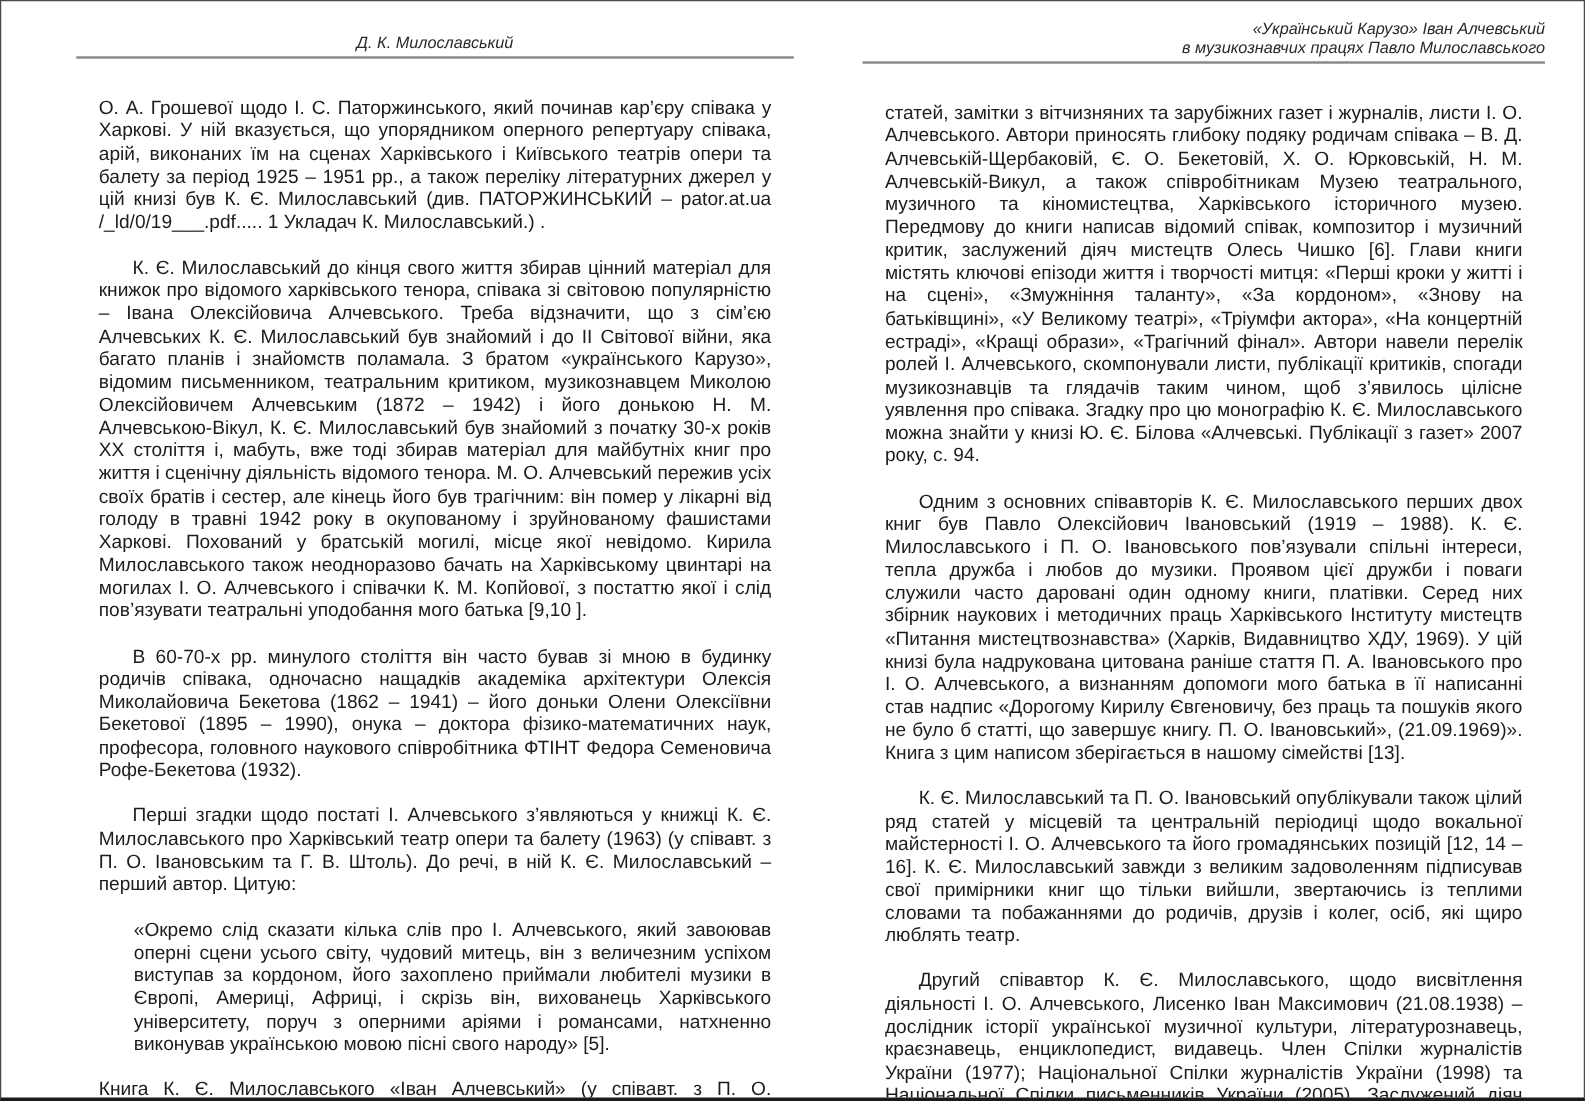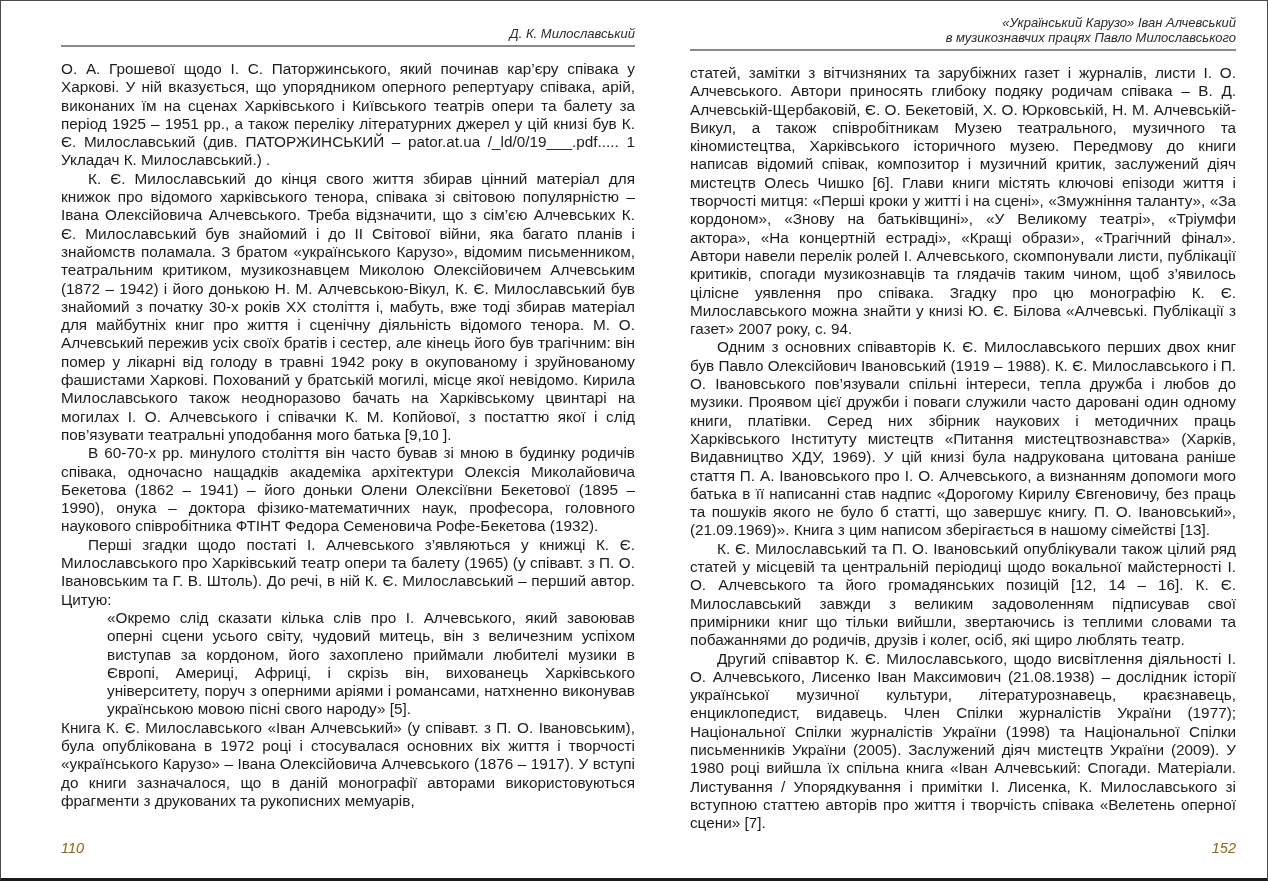--- a/index.html
+++ b/index.html
@@ -34,33 +34,33 @@
   .page.right { width: 547px; }
 
   .running-header {
     font-style: italic;
     font-size: 13px;
     line-height: 15px;
     color: #2a2a2a;
     padding-bottom: 4px;
     border-bottom: 2px solid #8a8a8a;
   }
-  .running-header.left-align  { text-align: right;  padding-top: 11px; }
+  .running-header.left-align  { text-align: center;  padding-top: 11px; }
   .running-header.right-align { text-align: right; padding-top: 0; }
 
   .page-body {
     margin-top: 13px;
     font-size: 15.3px;
     line-height: 18.3px;
     text-align: justify;
     hyphens: auto;
     -webkit-hyphens: auto;
   }
   .page-body p {
-    margin: 0;
+    margin: 18px;
     padding: 0;
   }
   .page-body p.ind   { text-indent: 27px; }
   .page-body p.cont  { text-indent: 0; }
   .page-body p.quote {
     margin-left: 46px;
     text-indent: 0;
   }
 
   .page-number {
@@ -79,21 +79,21 @@
 <div class="spread">
 
   <div class="page left">
     <div class="running-header left-align">
       <span>Д. К. Милославський</span>
     </div>
     <div class="page-body">
       <p class="cont">О. А. Грошевої щодо І. С. Паторжинського, який починав кар’єру співака у Харкові. У ній вказується, що упорядником оперного репертуару співака, арій, виконаних їм на сценах Харківського і Київського театрів опери та балету за період 1925 – 1951 рр., а також переліку літературних джерел у цій книзі був К. Є. Милославський (див. ПАТОРЖИНСЬКИЙ – pator.at.ua /_ld/0/19___.pdf..... 1 Укладач К. Милославський.) .</p>
       <p class="ind">К. Є. Милославський до кінця свого життя збирав цінний матеріал для книжок про відомого харківського тенора, співака зі світовою популярністю – Івана Олексійовича Алчевського. Треба відзначити, що з сім’єю Алчевських К. Є. Милославський був знайомий і до II Світової війни, яка багато планів і знайомств поламала. З братом «українського Карузо», відомим письменником, театральним критиком, музикознавцем Миколою Олексійовичем Алчевським (1872 – 1942) і його донькою Н. М. Алчевською-Вікул, К. Є. Милославський був знайомий з початку 30-х років XX століття і, мабуть, вже тоді збирав матеріал для майбутніх книг про життя і сценічну діяльність відомого тенора. М. О. Алчевський пережив усіх своїх братів і сестер, але кінець його був трагічним: він помер у лікарні від голоду в травні 1942 року в окупованому і зруйнованому фашистами Харкові. Похований у братській могилі, місце якої невідомо. Кирила Милославського також неодноразово бачать на Харківському цвинтарі на могилах І. О. Алчевського і співачки К. М. Копйової, з постаттю якої і слід пов’язувати театральні уподобання мого батька [9,10 ].</p>
       <p class="ind">В 60-70-х рр. минулого століття він часто бував зі мною в будинку родичів співака, одночасно нащадків академіка архітектури Олексія Миколайовича Бекетова (1862 – 1941) – його доньки Олени Олексіївни Бекетової (1895 – 1990), онука – доктора фізико-математичних наук, професора, головного наукового співробітника ФТІНТ Федора Семеновича Рофе-Бекетова (1932).</p>
-      <p class="ind">Перші згадки щодо постаті І. Алчевського з’являються у книжці К. Є. Милославського про Харківський театр опери та балету (1965) (у співавт. з П. О. Івановським та Г. В. Штоль). До речі, в ній К. Є. Милославський – перший автор. Цитую:</p>
+      <p class="ind">Перші згадки щодо постаті І. Алчевського з’являються у книжці К. Є. Милославського про Харківський театр опери та балету (1963) (у співавт. з П. О. Івановським та Г. В. Штоль). До речі, в ній К. Є. Милославський – перший автор. Цитую:</p>
       <p class="quote">«Окремо слід сказати кілька слів про І. Алчевського, який завоював оперні сцени усього світу, чудовий митець, він з величезним успіхом виступав за кордоном, його захоплено приймали любителі музики в Європі, Америці, Африці, і скрізь він, вихованець Харківського університету, поруч з оперними аріями і романсами, натхненно виконував українською мовою пісні свого народу» [5].</p>
       <p class="cont">Книга К. Є. Милославського «Іван Алчевський» (у співавт. з П. О. Івановським), була опублікована в 1972 році і стосувалася основних віх життя і творчості «українського Карузо» – Івана Олексійовича Алчевського (1876 – 1917). У вступі до книги зазначалося, що в даній монографії авторами використовуються фрагменти з друкованих та рукописних мемуарів,</p>
     </div>
     <div class="page-number num-left">110</div>
   </div>
 
   <div class="page right">
     <div class="running-header right-align">
       <div>«Український Карузо» Іван Алчевський</div>
       <div>в музикознавчих працях Павло Милославського</div>

